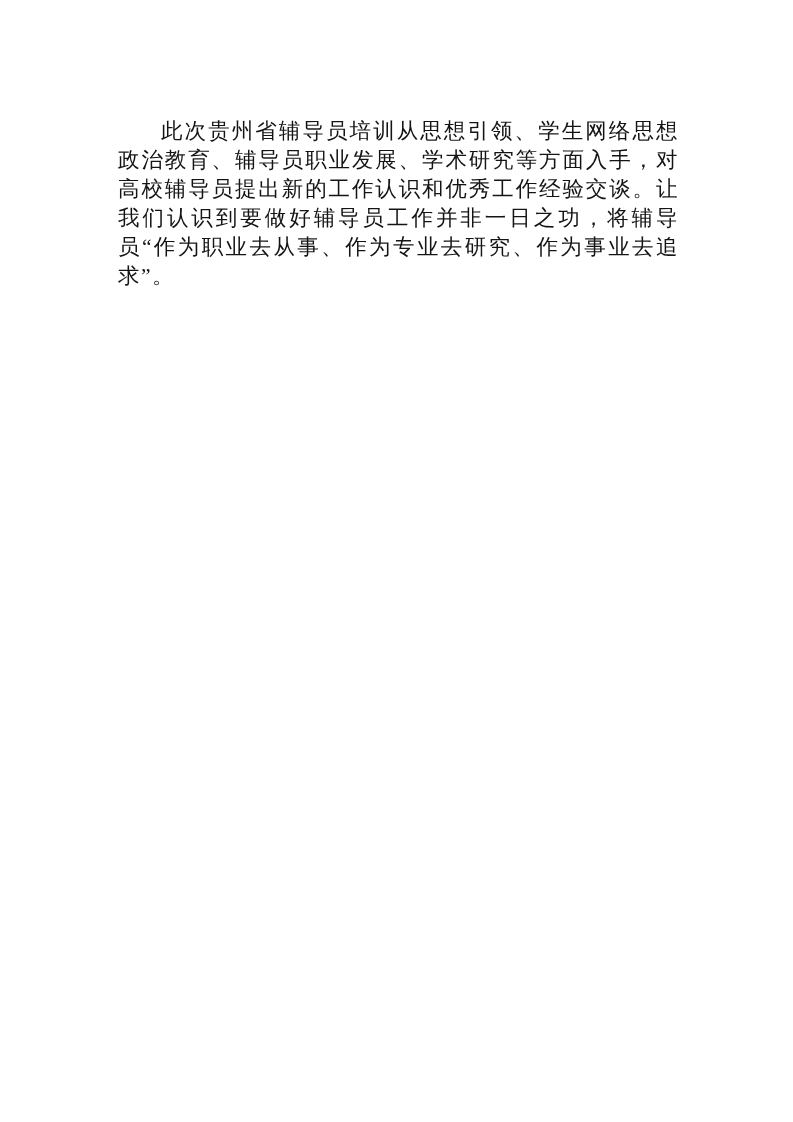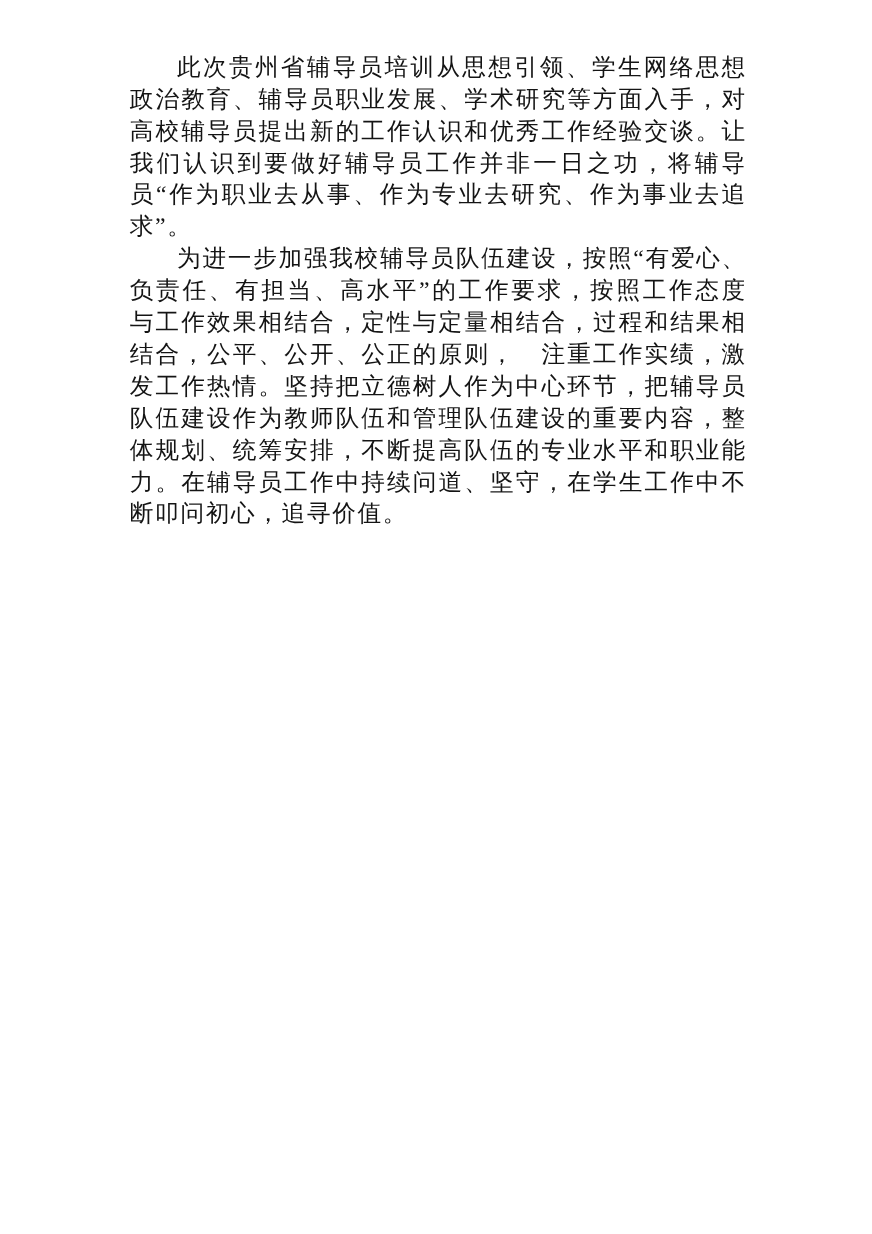--- a/index.html
+++ b/index.html
@@ -10,34 +10,33 @@
     width: 793px;
     height: 1122px;
     background: #ffffff;
     overflow: hidden;
   }
   .page {
     box-sizing: border-box;
     width: 793px;
     height: 1122px;
     background: #ffffff;
-    padding: 47px 114px 0 118px;
+    padding: 117px 114px 0 118px;
   }
   .para {
     margin: 0;
     font-family: "Liberation Serif", "DejaVu Serif", serif;
     font-size: 21.5px;
     line-height: 29px;
     color: #141414;
     text-align: justify;
     text-justify: inter-ideograph;
     text-indent: 2em;
     letter-spacing: 1.5px;
     word-break: break-all;
   }
 </style>
 </head>
 <body>
 
 <div class="page">
   <p class="para">此次贵州省辅导员培训从思想引领、学生网络思想政治教育、辅导员职业发展、学术研究等方面入手，对高校辅导员提出新的工作认识和优秀工作经验交谈。让我们认识到要做好辅导员工作并非一日之功，将辅导员“作为职业去从事、作为专业去研究、作为事业去追求”。</p>
-  <p class="para">为进一步加强我校辅导员队伍建设，按照“有爱心、负责任、有担当、高水平”的工作要求，按照工作态度与工作效果相结合，定性与定量相结合，过程和结果相结合，公平、公开、公正的原则，　注重工作实绩，激发工作热情。坚持把立德树人作为中心环节，把辅导员队伍建设作为教师队伍和管理队伍建设的重要内容，整体规划、统筹安排，不断提高队伍的专业水平和职业能力。在辅导员工作中持续问道、坚守，在学生工作中不断叩问初心，追寻价值。</p>
 </div>
 
 </body></html>

